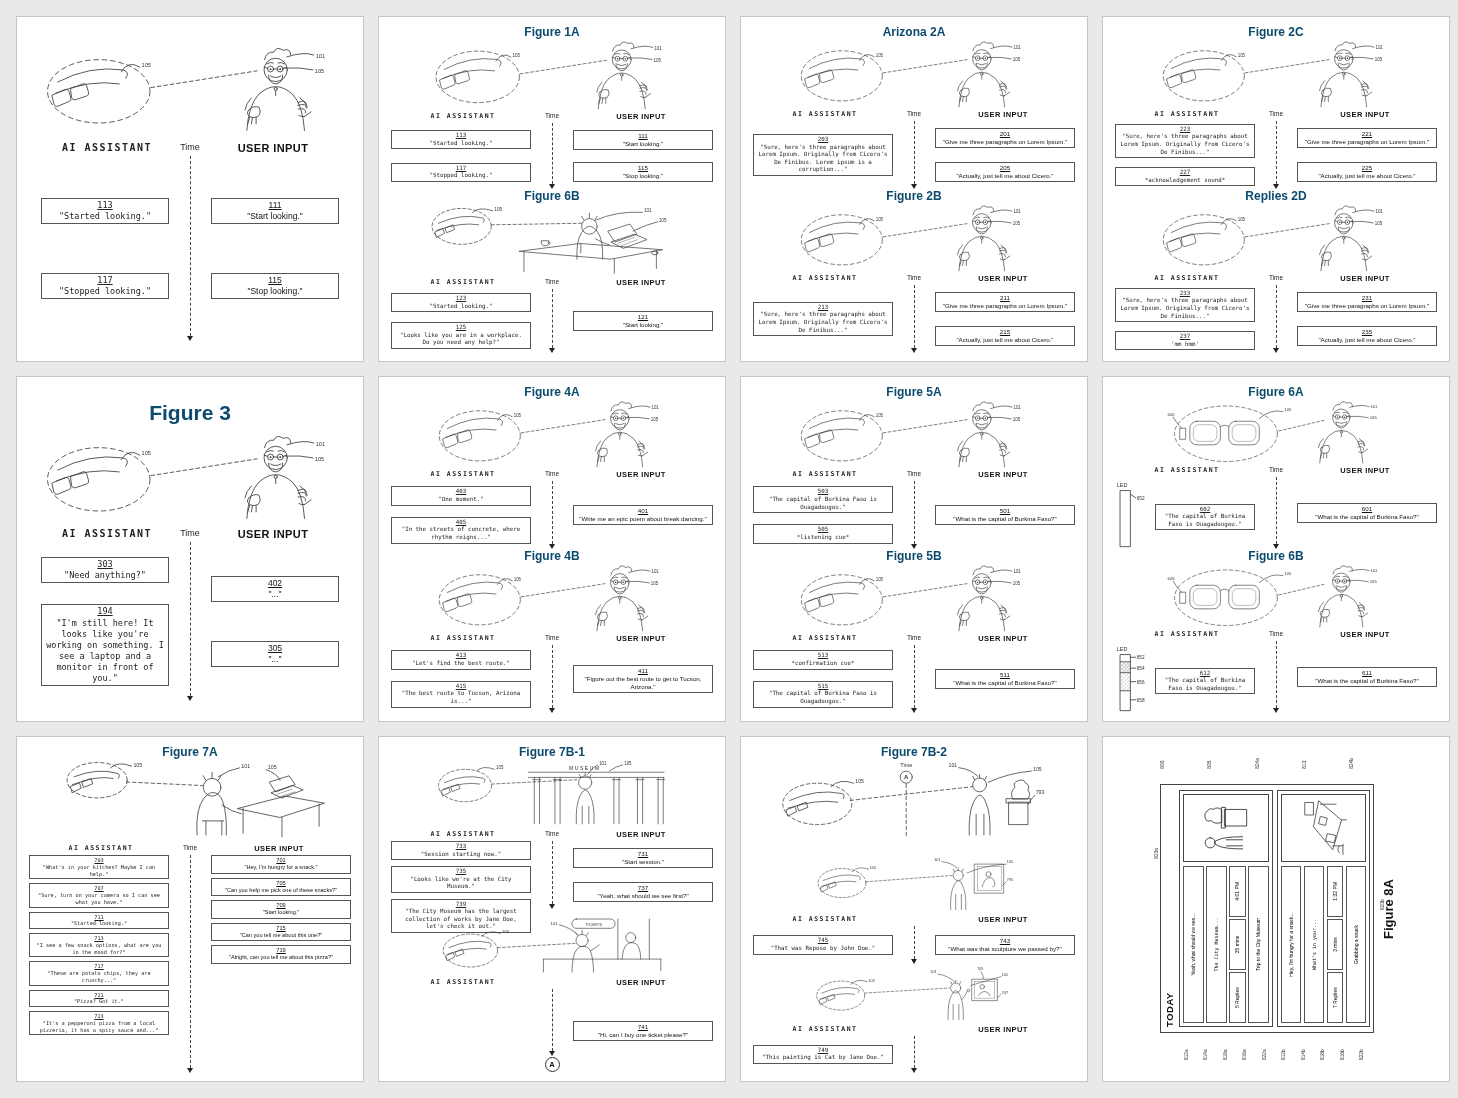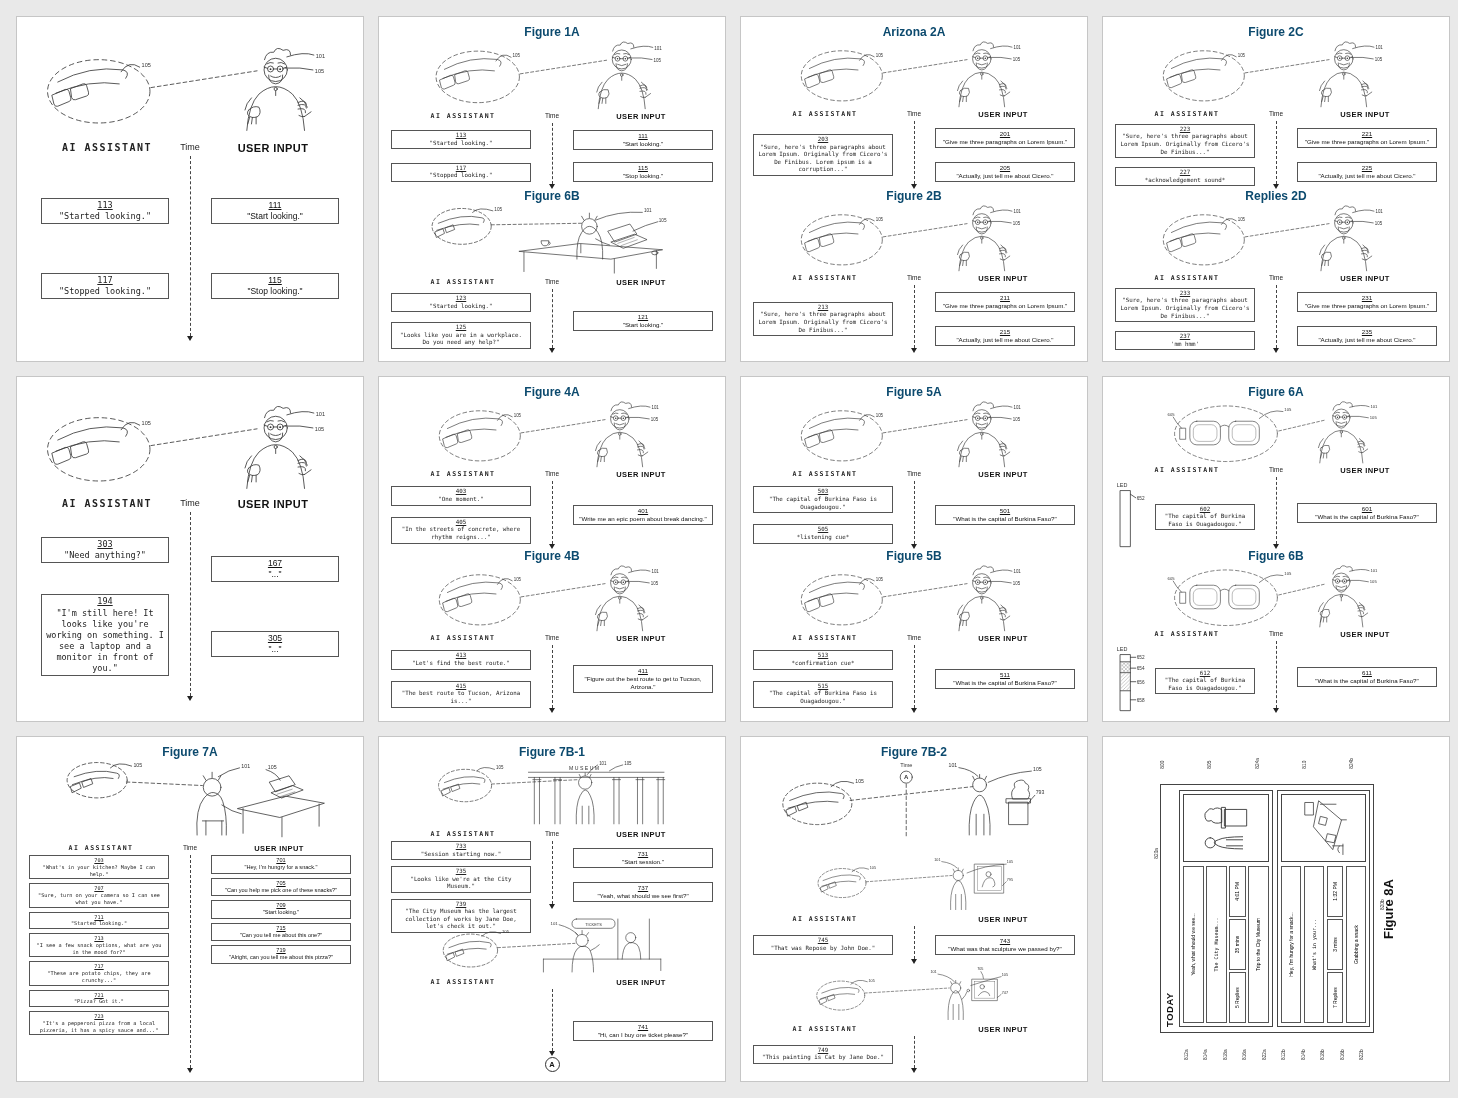--- a/index.html
+++ b/index.html
@@ -518,20 +518,21 @@
             <div class="box user">
               <div class="ref">235</div>
               <div class="txt">"Actually, just tell me about Cicero."</div>
             </div>
           </div>
         </div>
       </div>
     </section>
     <section class="panel lg">
       <div class="fig">
+        <div class="fig-title">Figure 3</div>
         <div class="scene" style="height: 100px;">
           <svg viewBox="0 0 320 95" preserveAspectRatio="xMidYMid meet">
 <ellipse cx="62" cy="50" rx="55" ry="34" stroke="#3a3a3a" fill="none" stroke-width="0.9" stroke-linecap="round" stroke-linejoin="round" stroke-dasharray="5,4"></ellipse>
 <path d="M18,40 Q52,22 88,27 q8,2 3,9" stroke="#3a3a3a" fill="none" stroke-width="0.9" stroke-linecap="round" stroke-linejoin="round"></path>
 <path d="M16,52 Q52,37 84,42" stroke="#3a3a3a" fill="none" stroke-width="0.9" stroke-linecap="round" stroke-linejoin="round"></path>
 <path d="M12,54 l14,-6 q3,-1 4,2 l2,7 q1,3 -2,4 l-12,5 q-3,1 -4,-2 z" stroke="#3a3a3a" fill="none" stroke-width="0.9" stroke-linecap="round" stroke-linejoin="round"></path>
 <path d="M32,47 l13,-5 q3,-1 4,2 l2,7 q1,3 -2,4 l-12,4 q-3,1 -4,-2 z" stroke="#3a3a3a" fill="none" stroke-width="0.9" stroke-linecap="round" stroke-linejoin="round"></path>
   <path d="M106,24 Q94,16 86,29" stroke="#3a3a3a" fill="none" stroke-width="0.9" stroke-linecap="round" stroke-linejoin="round"></path>
             <text x="108" y="24" font-size="6px">105</text>
   <path d="M118,46 L232,28" stroke="#3a3a3a" fill="none" stroke-width="0.9" stroke-linecap="round" stroke-linejoin="round" stroke-dasharray="4,3"></path>
@@ -573,21 +574,21 @@
               <div class="ref">194</div>
               <div class="txt">"I'm still here! It looks like you're working on something. I see a laptop and a monitor in front of you."</div>
             </div>
           </div>
           <div class="timecol">
             <div class="tline"></div>
             <div class="tarrow"></div>
           </div>
           <div class="col user">
             <div class="box user">
-              <div class="ref">167</div>
+              <div class="ref">402</div>
               <div class="txt">"..."</div>
             </div>
             <div class="box user">
               <div class="ref">305</div>
               <div class="txt">"..."</div>
             </div>
           </div>
         </div>
       </div>
     </section>

